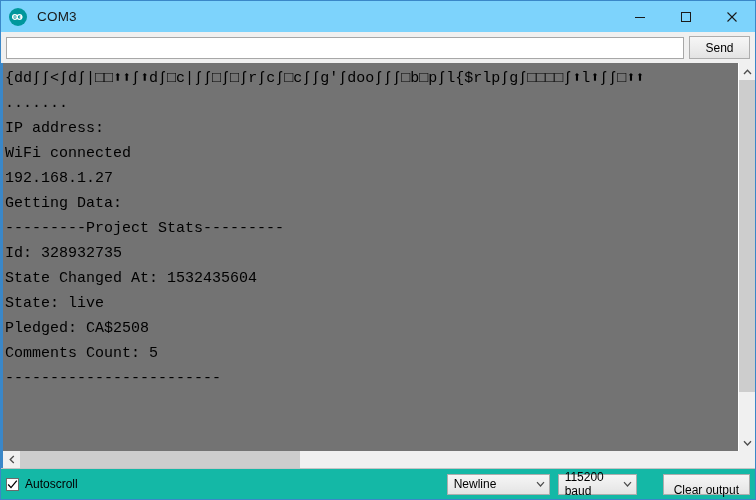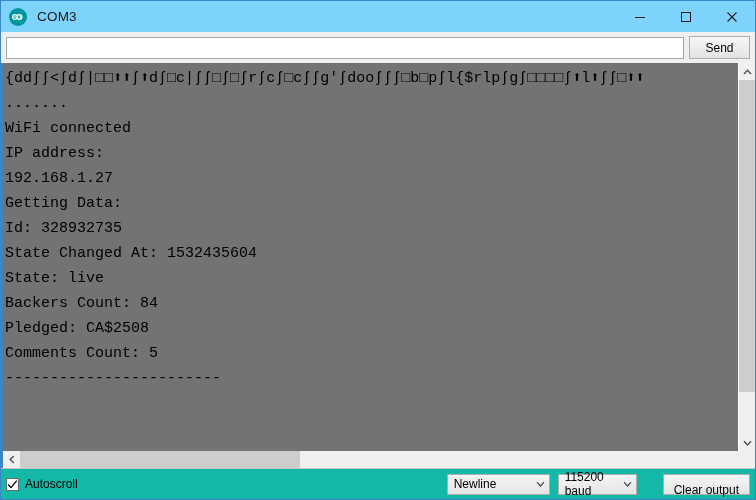--- a/index.html
+++ b/index.html
@@ -297,28 +297,28 @@
 
   <div id="send-row">
     <input id="send-input" type="text" value="" style="">
     <button id="send-button">Send</button>
   </div>
 
   <div id="console-wrap" style="border-left-color: rgb(58, 135, 200);">
     <div id="console">
         <div class="console-line">{ddʃʃ&lt;ʃdʃ|□□⬆⬆ʃ⬆dʃ□c|ʃʃ□ʃ□ʃrʃcʃ□cʃʃg'ʃdooʃʃʃ□b□pʃl{$rlpʃgʃ□□□□ʃ⬆l⬆ʃʃ□⬆⬆</div>
         <div class="console-line">.......</div>
+        <div class="console-line">IP address: </div>
         <div class="console-line">WiFi connected</div>
-        <div class="console-line">IP address: </div>
         <div class="console-line">192.168.1.27</div>
         <div class="console-line">Getting Data:</div>
+        <div class="console-line">---------Project Stats---------</div>
         <div class="console-line">Id: 328932735</div>
         <div class="console-line">State Changed At: 1532435604</div>
         <div class="console-line">State: live</div>
-        <div class="console-line">Backers Count: 84</div>
         <div class="console-line">Pledged: CA$2508</div>
         <div class="console-line">Comments Count: 5</div>
         <div class="console-line">------------------------</div>
       </div>
 
     <div id="vscroll">
       <div class="sb-arrow">
         <svg width="9" height="6" viewBox="0 0 9 6">
           <polyline points="1,5 4.5,1.2 8,5" fill="none" stroke="#4d4d4d" stroke-width="1.3"></polyline>
         </svg>

